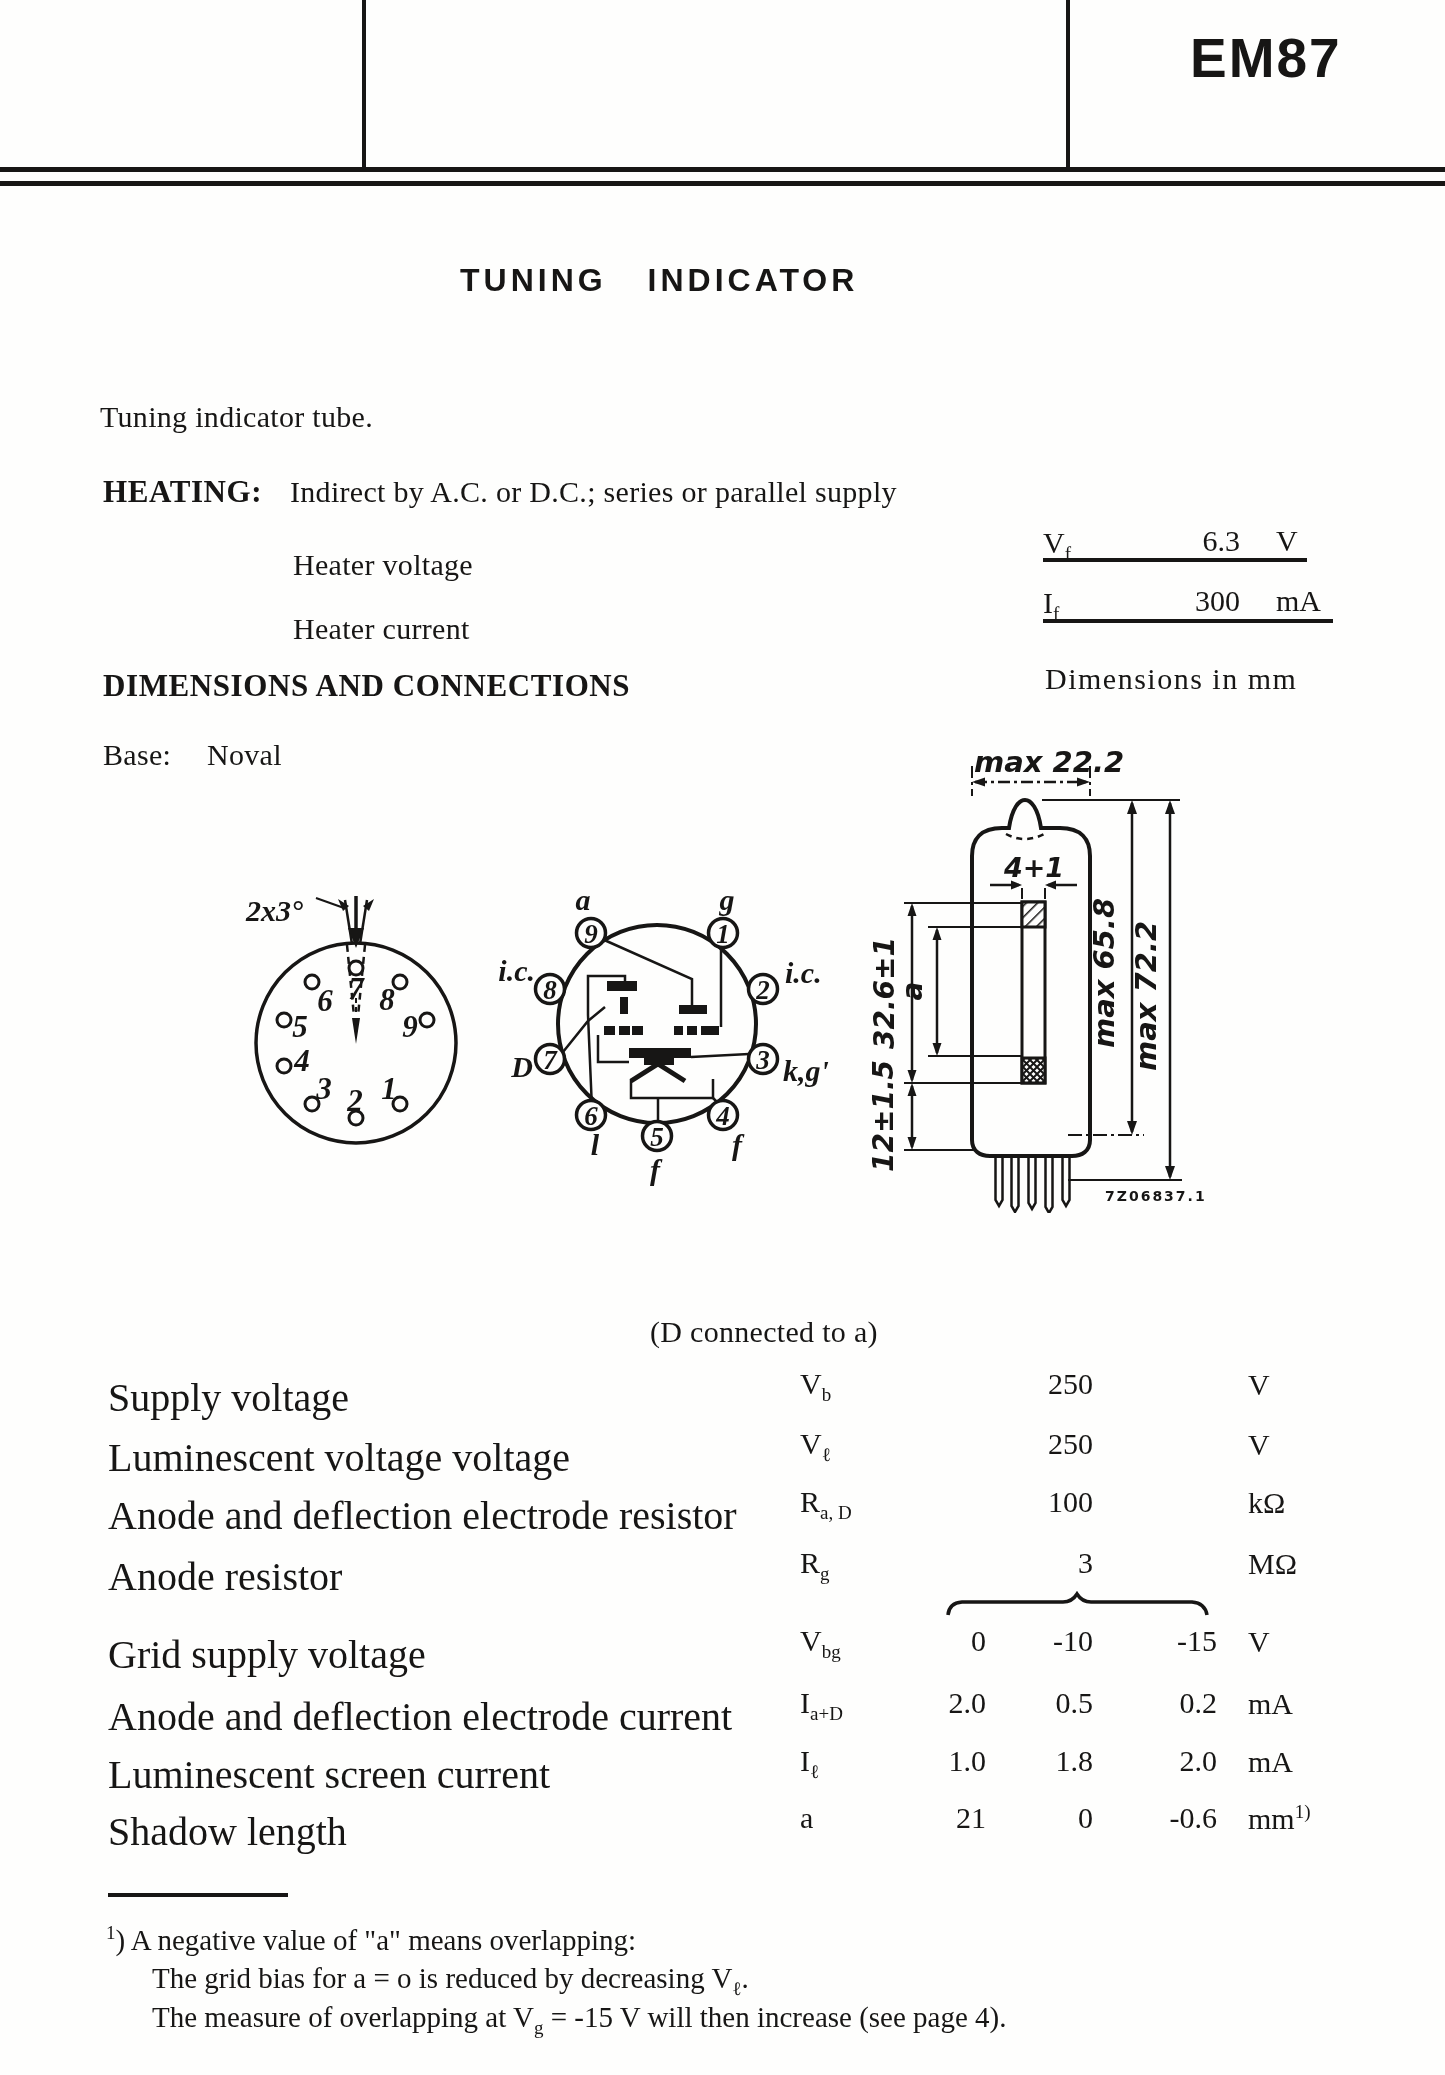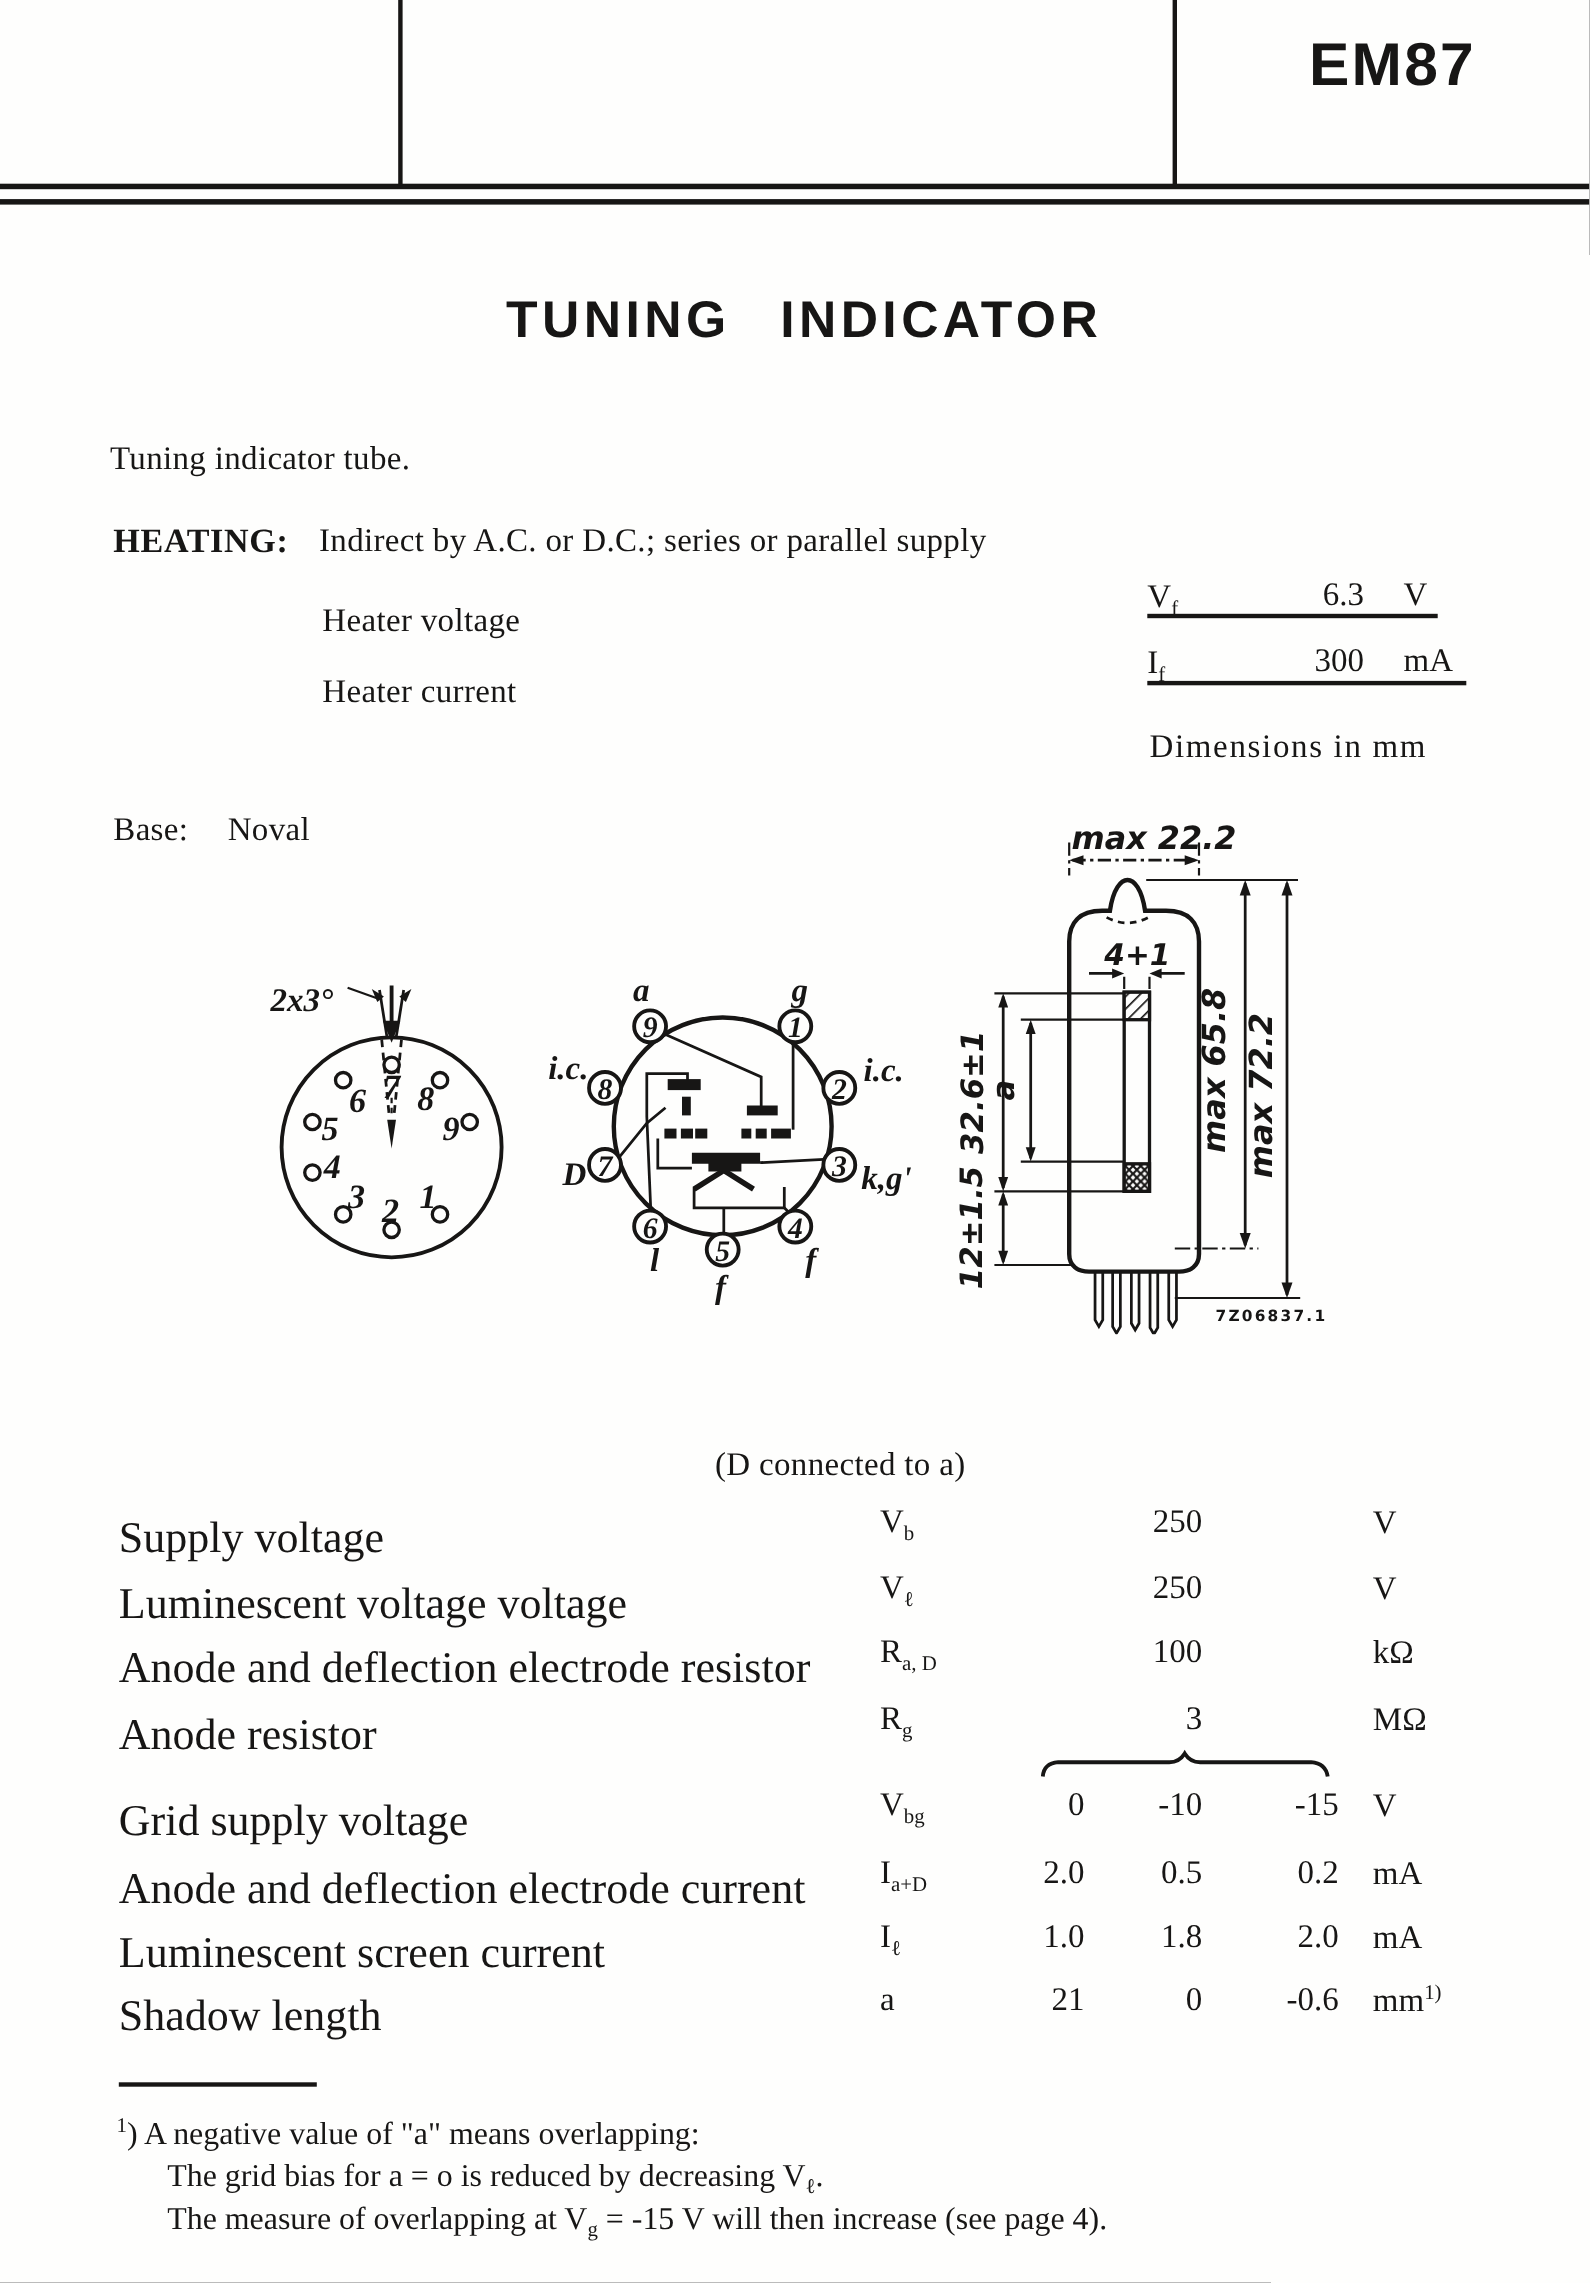--- a/index.html
+++ b/index.html
@@ -8,21 +8,21 @@
     background:#fefefdf5;background-color:#fefefd;
     font-family:"Liberation Serif","DejaVu Serif",serif;
     color:#171615;overflow:hidden;
   }
   .abs{position:absolute;}
   
   .vline{position:absolute;top:0;width:4px;background:#171615;}
   .hline{position:absolute;left:0;width:1445px;background:#171615;}
   
   .tube-type{font-family:"Liberation Sans","DejaVu Sans",sans-serif;font-weight:700;font-size:55px;letter-spacing:2px;}
-  .doc-title{font-family:"Liberation Sans","DejaVu Sans",sans-serif;font-weight:700;font-size:47px;letter-spacing:4px;word-spacing:28px;white-space:nowrap;}
+  .doc-title{font-family:"Liberation Sans","DejaVu Sans",sans-serif;font-weight:700;font-size:32px;letter-spacing:4px;word-spacing:28px;white-space:nowrap;}
   .body-text{font-size:30px;letter-spacing:.3px;white-space:nowrap;}
   .bold-head{font-size:31px;font-weight:700;letter-spacing:.6px;white-space:nowrap;}
   .sub{font-size:19px;vertical-align:-7px;letter-spacing:0;}
   .sup{font-size:19px;vertical-align:11px;letter-spacing:0;}
   
   .h-sym{position:absolute;left:1043px;font-size:30px;}
   .h-val{position:absolute;left:1110px;width:130px;text-align:right;font-size:30px;}
   .h-unit{position:absolute;left:1276px;font-size:30px;}
   .h-rule{position:absolute;left:1043px;height:3.5px;background:#171615;}
   
@@ -64,20 +64,21 @@
   </div>
 
   <div class="abs" style="left:0;top:612px;width:1445px;">
     <span class="abs body-text" style="left:293px;">Heater current</span>
     <span class="h-sym" style="top:-26px;"><span>I</span><span class="sub">f</span></span>
     <span class="h-val" style="top:-28px;">300</span>
     <span class="h-unit" style="top:-28px;">mA</span>
     <span class="h-rule" style="top:7px;width:290px;"></span>
   </div>
 
+  <div class="abs bold-head" style="left:103px;top:668px;">DIMENSIONS AND CONNECTIONS</div>
   <div class="abs body-text" style="left:1045px;top:662px;letter-spacing:1.5px;">Dimensions in mm</div>
   <div class="abs body-text" style="left:103px;top:738px;">Base:</div>
   <div class="abs body-text" style="left:207px;top:738px;">Noval</div>
 
   <svg class="abs" style="left:196px;top:848px;" width="330" height="360" viewBox="0 0 330 360">
     <g stroke="#171615" fill="none">
       <circle cx="160" cy="195" r="100" stroke-width="3.5"></circle>
 
       <line x1="120" y1="50" x2="148" y2="60" stroke-width="2"></line>
       <line x1="160" y1="48" x2="160" y2="84" stroke-width="3.5"></line>

